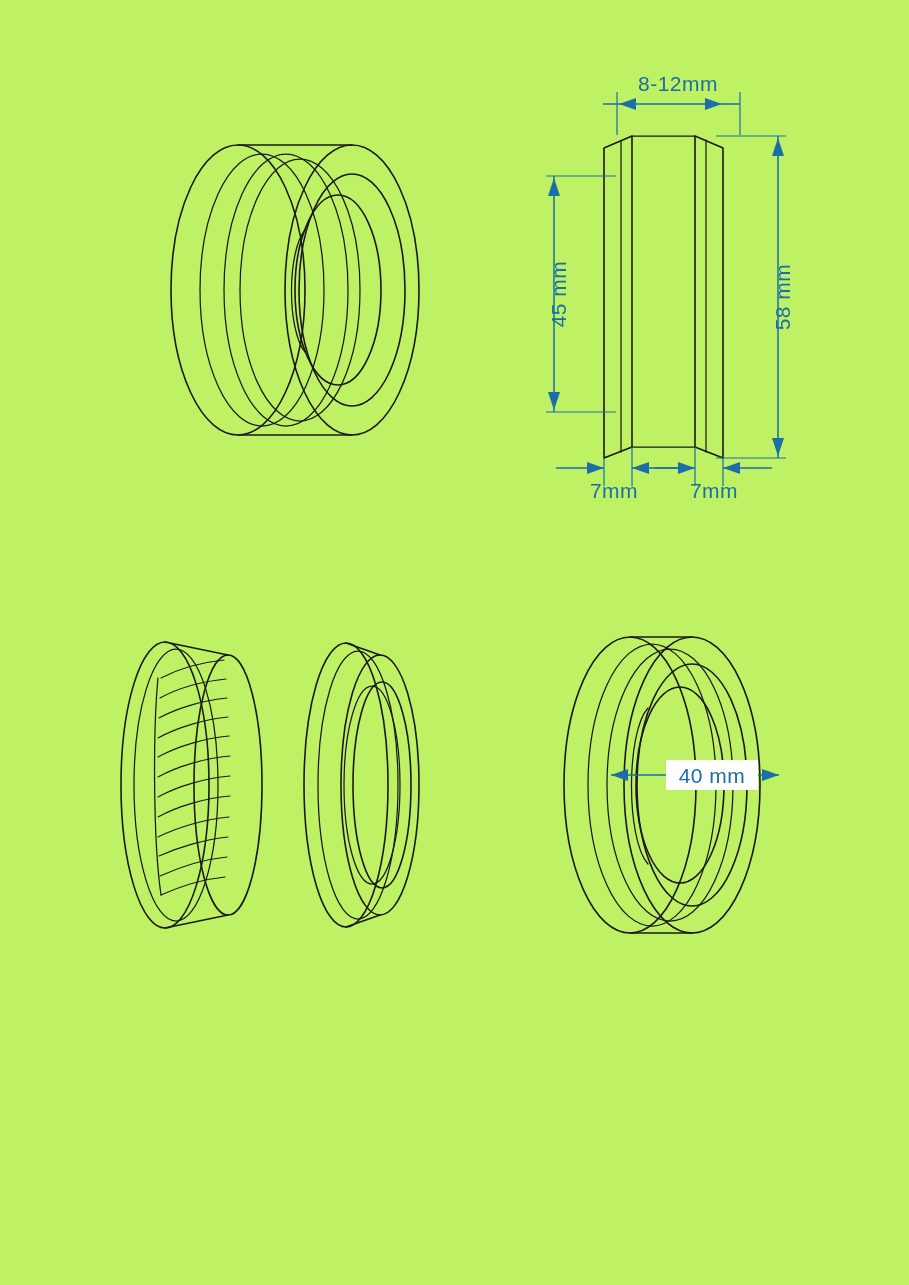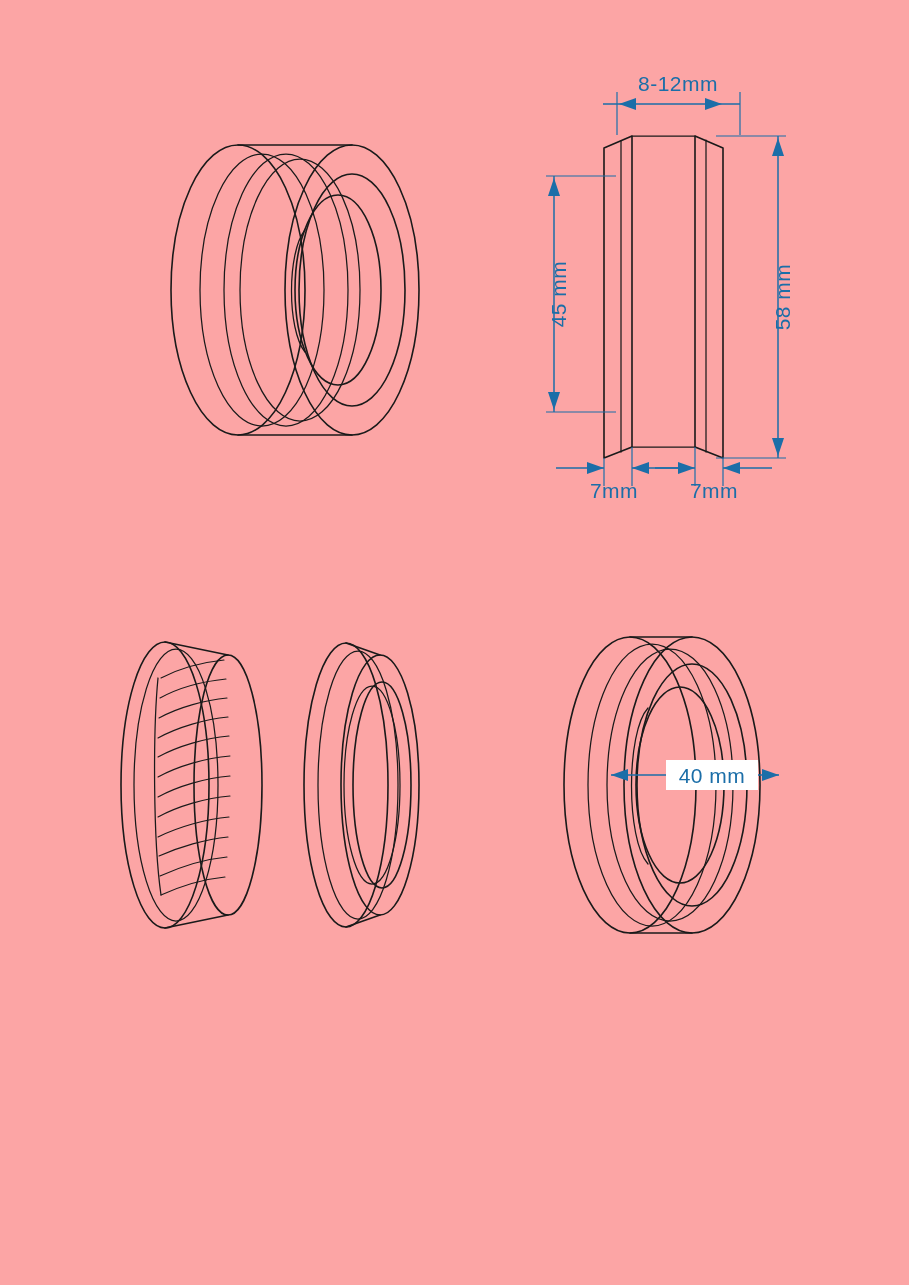--- a/index.html
+++ b/index.html
@@ -7,21 +7,21 @@
     padding: 0;
     background: #ffffff;
   }
   body {
     font-family: "Liberation Sans", sans-serif;
   }
   #sheet {
     position: relative;
     width: 909px;
     height: 1285px;
-    background: #fca5a5;
+    background: #bef264;
     overflow: hidden;
   }
   svg.layer {
     position: absolute;
     left: 0;
     top: 0;
     width: 909px;
     height: 1285px;
   }
   .outline {

